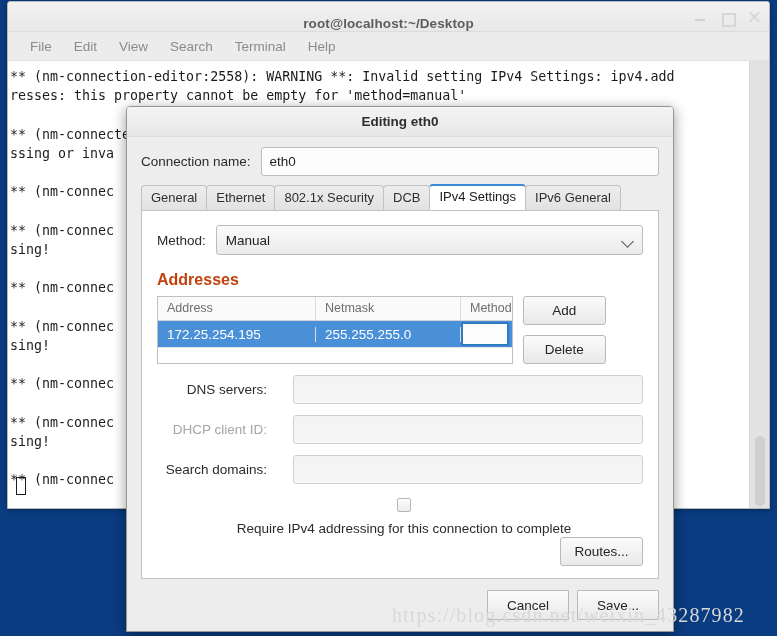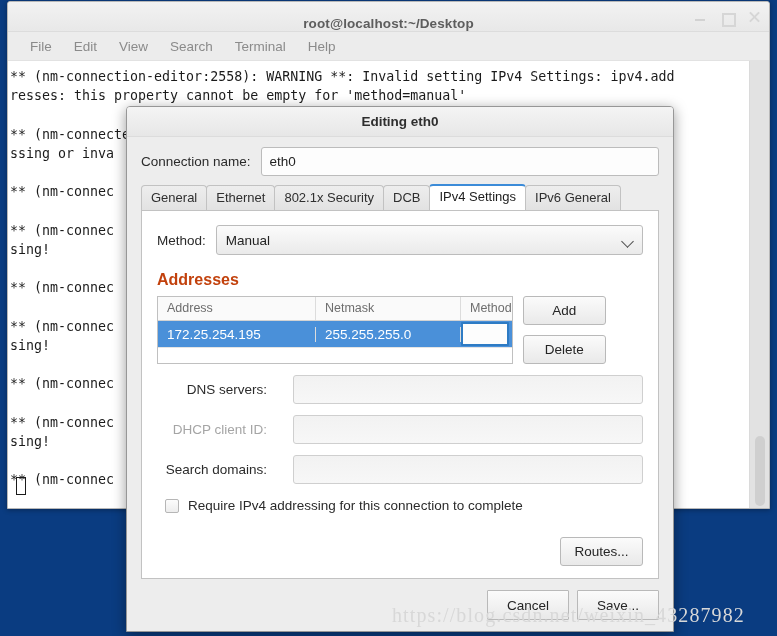--- a/index.html
+++ b/index.html
@@ -246,20 +246,21 @@
   .field-input {
     flex: 1; height: 29px;
     background: linear-gradient(to bottom,#f2f2f2,#f7f7f7);
     border: 1px solid #cfcfcf; border-radius: 3px;
     font-size: 13.5px; color: #232323; padding: 0 8px;
     font-family: "Liberation Sans", sans-serif;
   }
   #require-row {
     display: flex; align-items: center; gap: 9px;
     margin: 14px 0 0 8px;
+    flex-direction: column;
   }
   #require-check {
     width: 14px; height: 14px;
     background: linear-gradient(to bottom,#fcfcfc,#ededed);
     border: 1px solid #b6b6b6; border-radius: 2px;
     cursor: pointer;
   }
   #require-label { font-size: 13.5px; color: #2b2b2b; }
   #routes-wrap { position: absolute; right: 15px; bottom: 12px; }
   #btn-routes {

